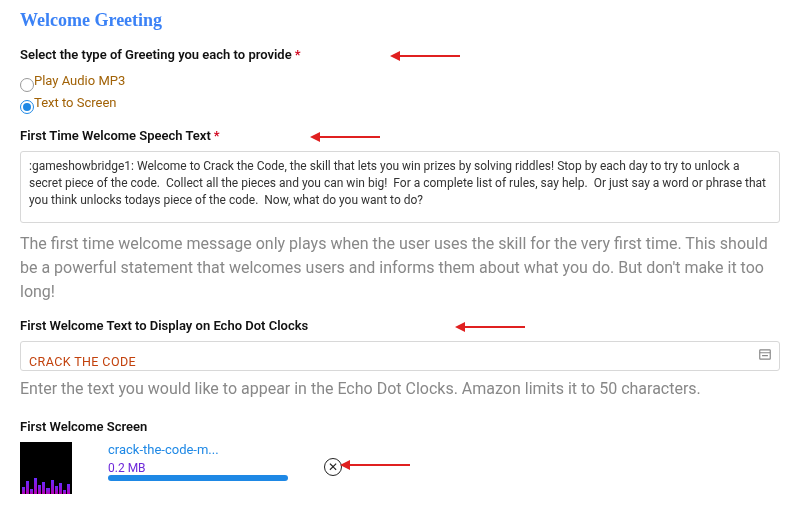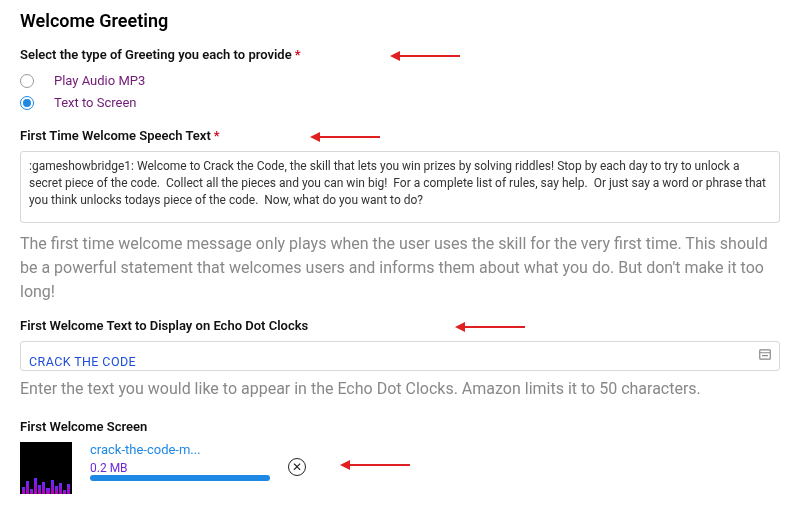--- a/index.html
+++ b/index.html
@@ -10,21 +10,22 @@
     width: 800px;
     height: 518px;
     position: relative;
     padding: 10px 20px 20px 20px;
     font-size: 13px;
   }
   h2.page-title {
     font-size: 18px;
     font-weight: 600;
     margin: 0 0 16px 0;
-    color: #000000;
+    color: #3b82f6;
+    font-family: Liberation Serif, serif;
   }
   .section { margin-bottom: 14px; position: relative; }
   .label-row {
     font-size: 13px;
     font-weight: 600;
     color: #111;
     margin: 0 0 8px 0;
     display: flex;
     align-items: center;
     position: relative;
@@ -49,25 +50,25 @@
     left: 0;
     top: 0;
     width: 0; height: 0;
     border-top: 5px solid transparent;
     border-bottom: 5px solid transparent;
     border-right: 10px solid #e02020;
   }
   .radio-group { margin-top: 4px; }
   .radio-row {
     display: flex;
-    align-items: center;
-    gap: 20px;
+    align-items: flex-end;
+    gap: 0;
     font-size: 13px;
     line-height: 22px;
-    color: #701a75;
+    color: #a16207;
   }
   .radio {
     width: 14px; height: 14px;
     border: 1px solid #999;
     border-radius: 50%;
     display: inline-block;
     position: relative;
     background: #fff;
   }
   .radio.selected {
@@ -106,21 +107,21 @@
   }
   input.echo {
     width: 100%;
     height: 30px;
     border: 1px solid #d8d8d8;
     border-radius: 3px;
     padding: 15px 30px 4px 8px;
     font-family: inherit;
     font-size: 12.5px;
     letter-spacing: 0.4px;
-    color: #1d4ed8;
+    color: #c2410c;
   }
   .input-icon {
     position: absolute;
     right: 8px;
     top: 50%;
     transform: translateY(-50%);
     color: #888;
     font-size: 13px;
   }
   .file-row {
@@ -243,21 +244,21 @@
       </svg>
     </span>
   </div>
   <div class="help-text">Enter the text you would like to appear in the Echo Dot Clocks. Amazon limits it to 50 characters.</div>
 </div>
 
 <div class="section" style="margin-top:18px;">
   <div class="label-row">
     <span>First Welcome Screen</span>
   </div>
-  <div class="file-row" style="position:relative;">
+  <div class="file-row" style="position:relative;gap:36px;">
     <div class="thumb">
       <div class="wave">
         <span style="height:40%"></span>
           <span style="height:70%"></span>
           <span style="height:30%"></span>
         <span style="height:90%"></span>
           <span style="height:50%"></span>
           <span style="height:65%"></span>
         <span style="height:35%"></span>
           <span style="height:80%"></span>

